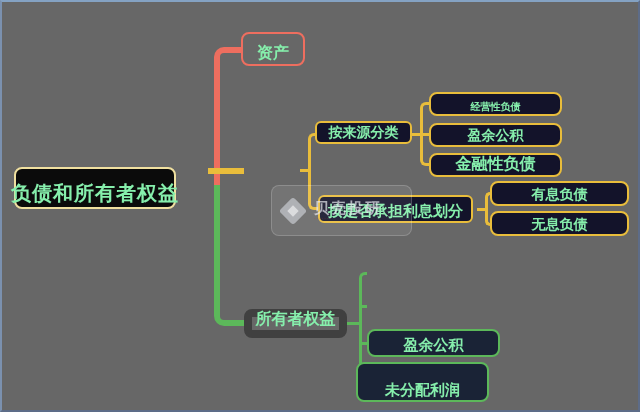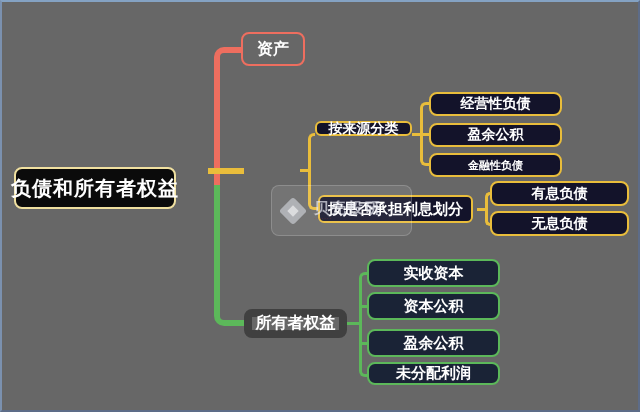--- a/index.html
+++ b/index.html
@@ -4,46 +4,46 @@
 <style>
   html,body{margin:0;padding:0;background:#fff;}
   #canvas{
     position:relative;width:640px;height:412px;box-sizing:border-box;
     background:#676767;overflow:hidden;
     border-top:2px solid #84a2c3;border-left:2px solid #7b91af;
     border-right:2px solid #5d6c88;border-bottom:2px solid #5d6c88;
     font-family:"DejaVu Sans","Liberation Sans",sans-serif;
   }
   .node{
-    position:absolute;display:flex;align-items:center;justify-content:center;
-    color:#ffffff;font-weight:bold;border-radius:8px;z-index:2;box-sizing:border-box;
+    position:absolute;display:flex;align-items:flex-end;justify-content:center;
+    color:#86efac;font-weight:bold;border-radius:8px;z-index:2;box-sizing:border-box;
     white-space:nowrap;cursor:default;
   }
   
   #root-node{left:12px;top:165px;width:162px;height:42px;background:#0b0b0b;
     border:2px solid #f0e0a0;font-size:20px;letter-spacing:1px;}
   
   #n-assets{left:239px;top:30px;width:64px;height:34px;border:2px solid #ee6e5f;font-size:16px;}
   #n-liab{left:240px;top:152px;width:58px;height:34px;border:2px solid #e9bd3b;font-size:16px;}
   #n-equity{left:242px;top:307px;width:103px;height:29px;border:8px solid #404040;font-size:16px;}
   
   .ynode{background:#13132a;border:2px solid #e9bd3b;}
-  #n-source{left:313px;top:119px;width:97px;height:15px;font-size:14px;border-radius:6px;}
+  #n-source{left:313px;top:119px;width:97px;height:23px;font-size:14px;border-radius:6px;}
   #n-interest{left:316px;top:193px;width:155px;height:28px;font-size:15px;border-radius:6px;font-family:Liberation Serif, serif;}
-  #n-src1{left:427px;top:90px;width:133px;height:24px;font-size:14px;}
+  #n-src1{left:427px;top:90px;width:133px;height:24px;font-size:10px;}
   #n-src2{left:427px;top:121px;width:133px;height:24px;font-size:14px;}
-  #n-src3{left:427px;top:151px;width:133px;height:24px;font-size:11px;}
+  #n-src3{left:427px;top:151px;width:133px;height:24px;font-size:16px;}
   #n-int1{left:488px;top:179px;width:139px;height:25px;font-size:14px;}
   #n-int2{left:488px;top:209px;width:139px;height:25px;font-size:14px;}
   
   .gnode{background:#1a2336;border:2px solid #5cb85a;}
   #n-eq1{left:365px;top:257px;width:133px;height:28px;font-size:15px;}
   #n-eq2{left:365px;top:290px;width:133px;height:28px;font-size:15px;}
   #n-eq3{left:365px;top:327px;width:133px;height:28px;font-size:15px;}
-  #n-eq4{left:365px;top:360px;width:133px;height:23px;font-size:15px;}
+  #n-eq4{left:354px;top:360px;width:133px;height:40px;font-size:15px;}
   
   .line{position:absolute;z-index:1;box-sizing:border-box;}
   #l-red{left:212px;top:45px;width:28px;height:140px;
     border-left:6px solid #ee6e5f;border-top:6px solid #ee6e5f;border-top-left-radius:10px;}
   #l-yellow-main{left:206px;top:166px;width:36px;height:6px;background:#e9bd3b;}
   #l-green{left:212px;top:183px;width:32px;height:141px;
     border-left:6px solid #5cb85a;border-bottom:6px solid #5cb85a;border-bottom-left-radius:10px;}
   
   #l-liab-stub{left:298px;top:167px;width:8px;height:3px;background:#e9bd3b;}
   #l-liab-up{left:306px;top:131px;width:7px;height:39px;
@@ -141,26 +141,20 @@
   <div class="node ynode" id="n-int2">
     <span>无息负债</span>
   </div>
   <div class="node ynode" id="n-int1">
     <span>有息负债</span>
   </div>
 
   <div class="node" id="n-equity">
     <span>所有者权益</span>
   </div>
-  <div class="node gnode" id="n-eq1">
-    <span>实收资本</span>
-  </div>
-  <div class="node gnode" id="n-eq2">
-    <span>资本公积</span>
-  </div>
   <div class="node gnode" id="n-eq3">
     <span>盈余公积</span>
   </div>
   <div class="node gnode" id="n-eq4">
     <span>未分配利润</span>
   </div>
 
   <div id="watermark">
     <div id="wm-logo">
       <div class="d1"></div>

